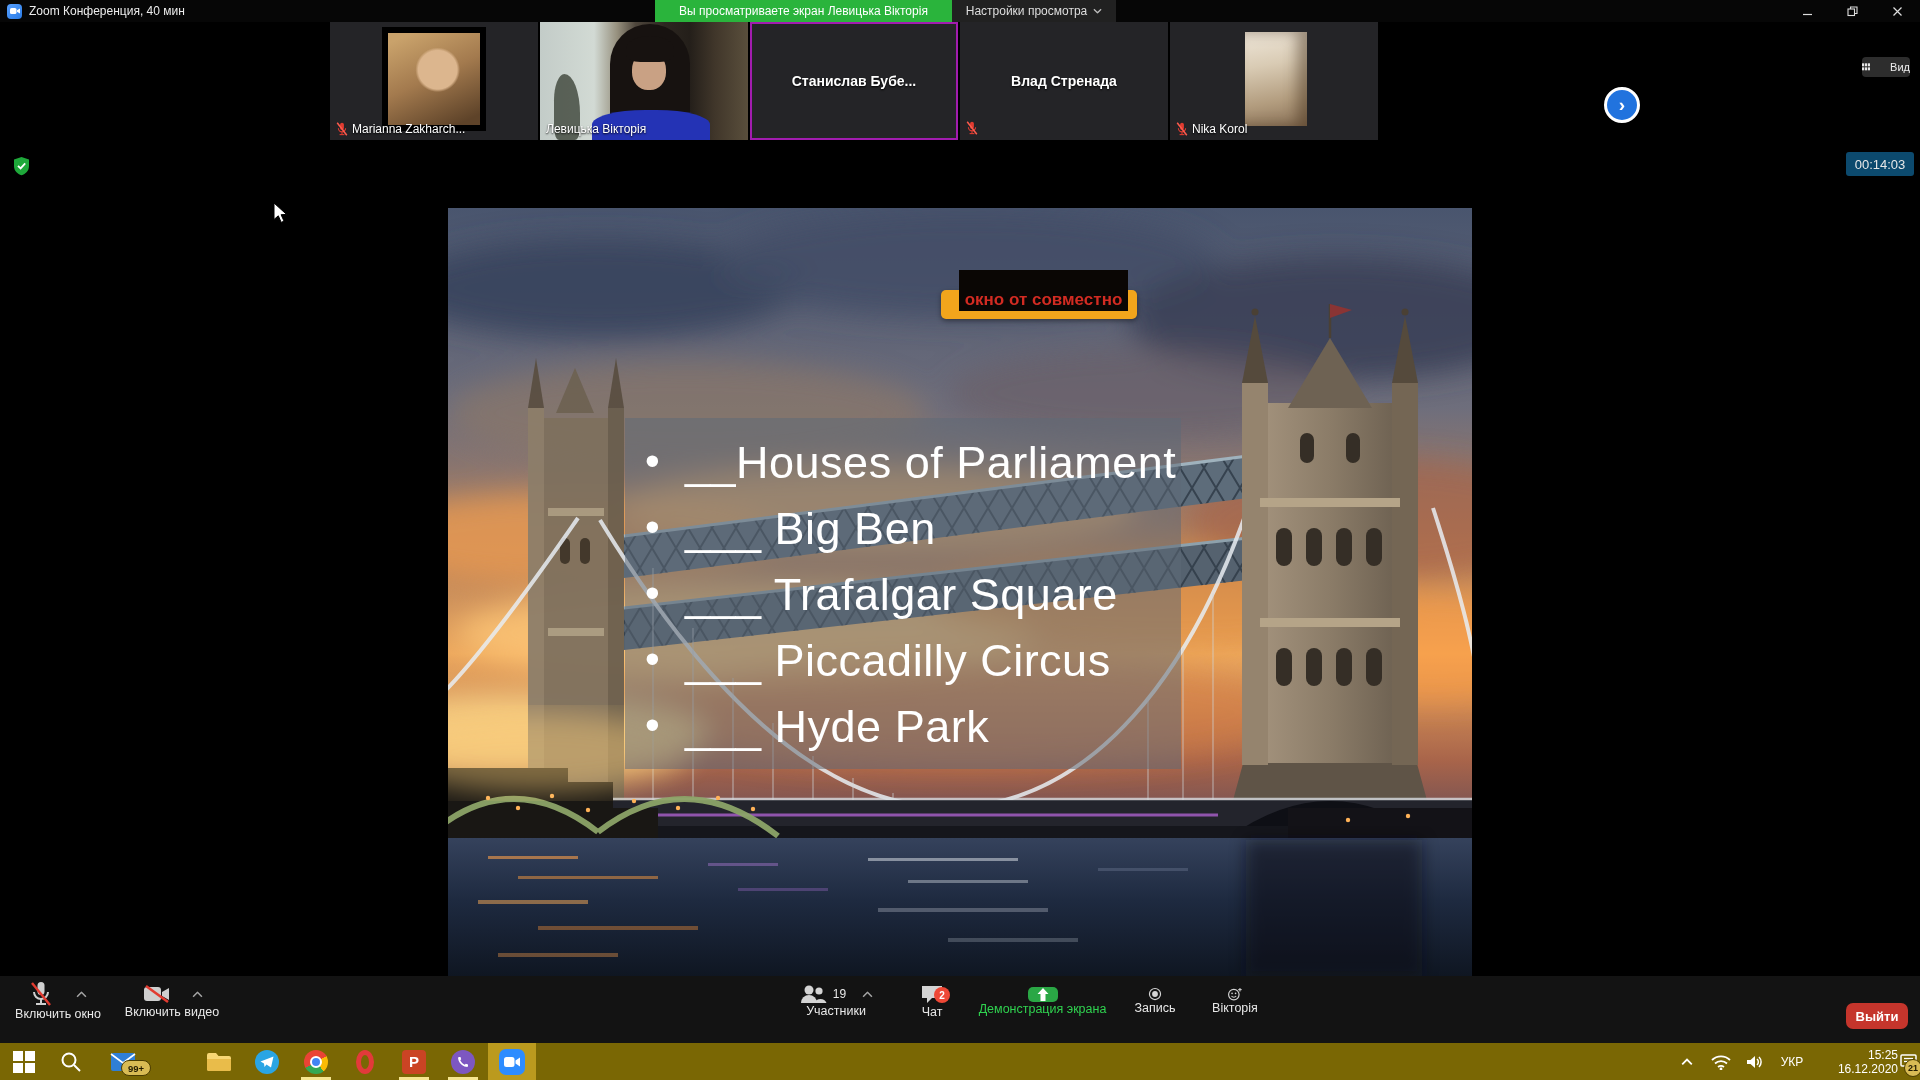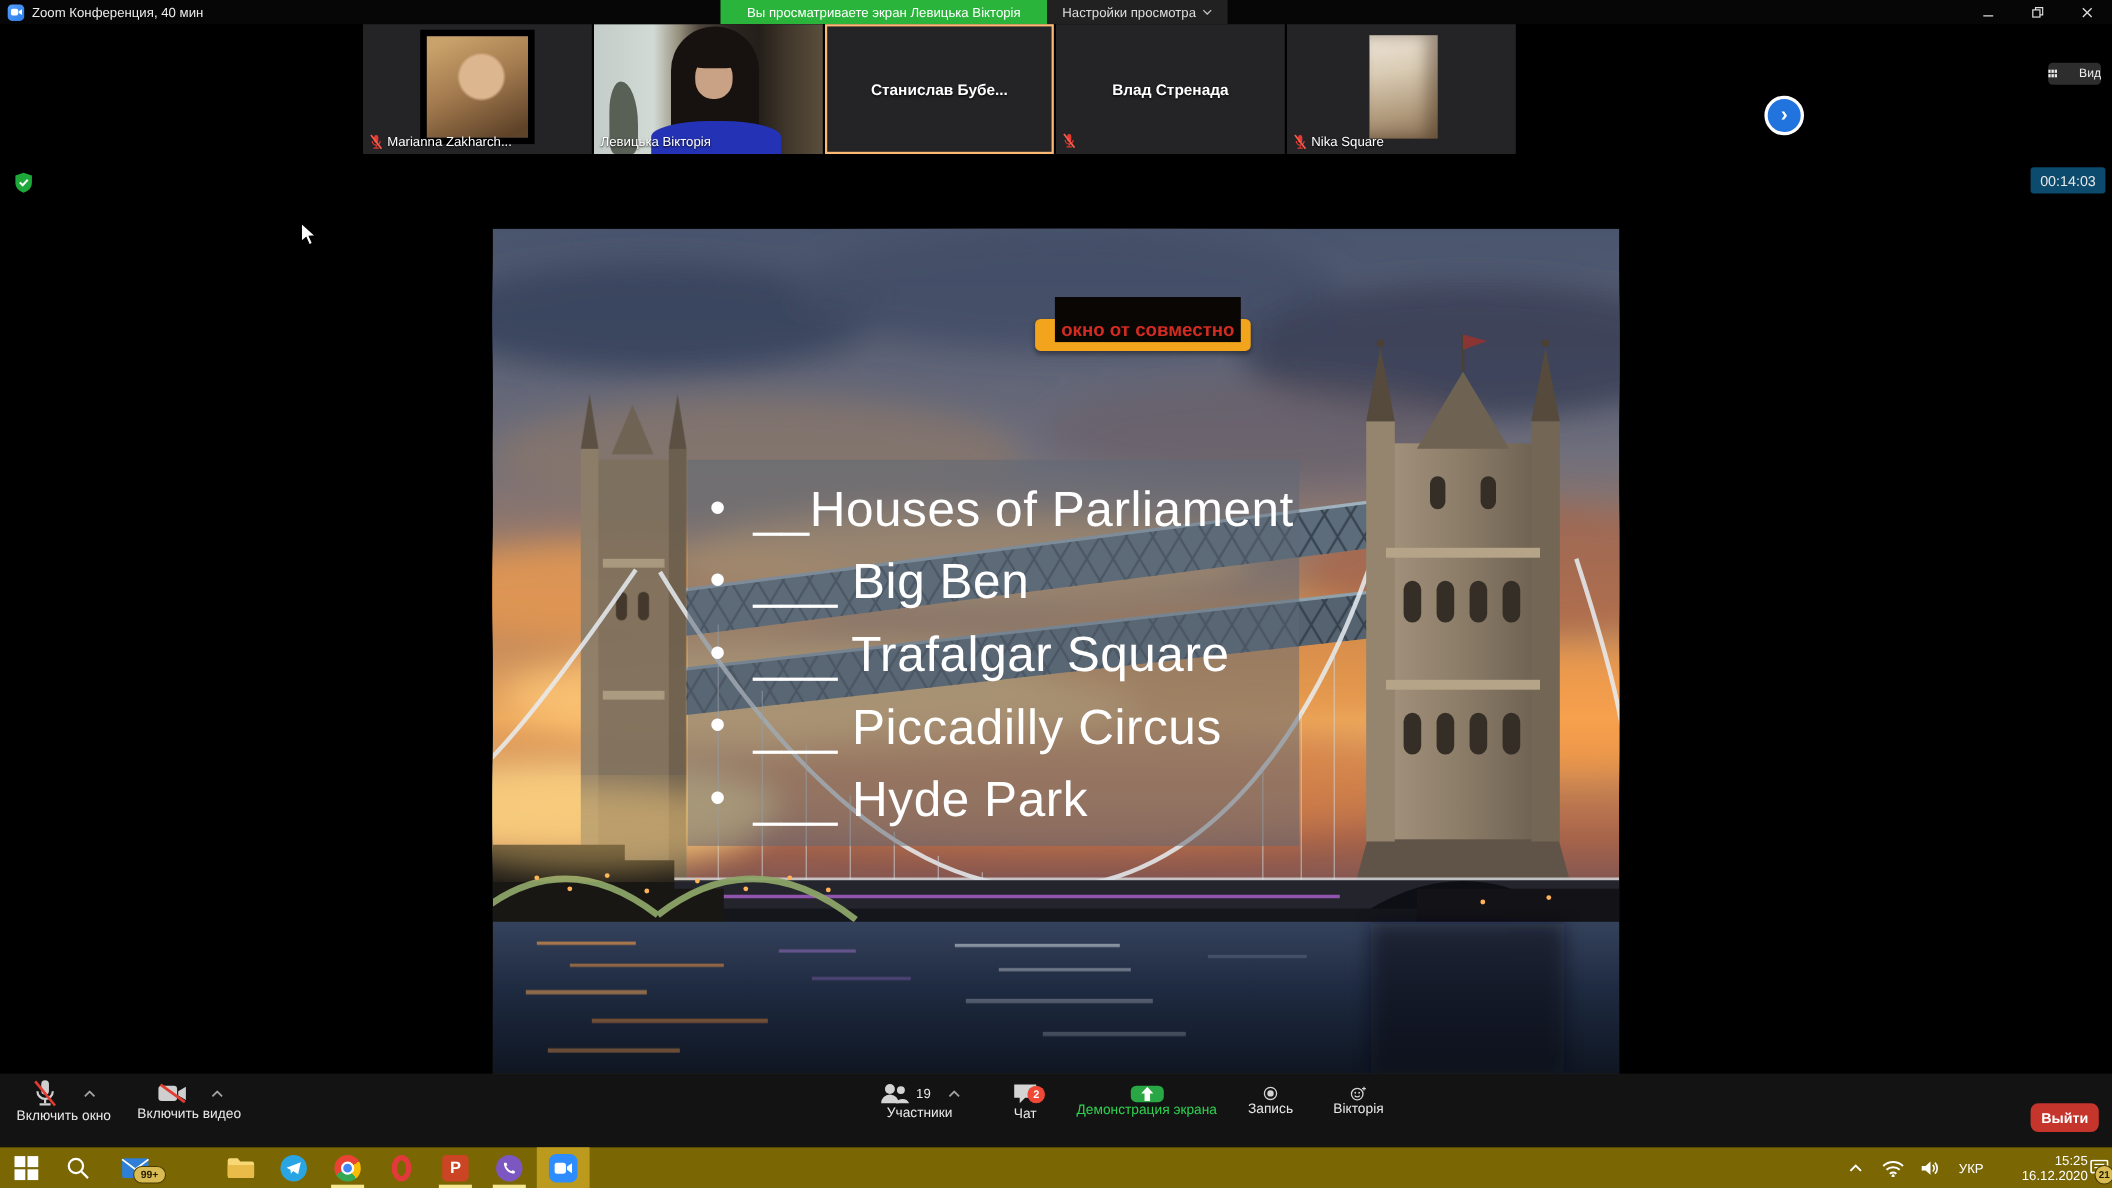--- a/index.html
+++ b/index.html
@@ -16,21 +16,21 @@
                 color:#fff;font-size:12px;display:flex;align-items:center;justify-content:center;}
   .view-settings{position:absolute;left:952px;top:0;width:164px;height:22px;background:#212121;
                  color:#dedede;font-size:12px;display:flex;align-items:center;justify-content:center;gap:6px;}
   .win-controls{position:absolute;right:0;top:0;height:22px;display:flex;}
   .win-btn{width:45px;height:22px;display:flex;align-items:center;justify-content:center;}
 
   
   .strip{position:absolute;left:0;top:22px;width:1920px;height:118px;background:#000;}
   .tiles{position:absolute;left:330px;top:0;height:118px;display:flex;gap:2px;}
   .tile{position:relative;width:208px;height:118px;background:#242427;box-sizing:border-box;flex:none;overflow:hidden;}
-  .tile.active{border:2px solid #fdba74;}
+  .tile.active{border:2px solid #a21caf;}
   .name-badge{position:absolute;left:6px;bottom:4px;display:flex;align-items:center;gap:4px;
               color:#fff;font-size:12px;text-shadow:0 1px 2px rgba(0,0,0,.95);white-space:nowrap;z-index:3;}
   .center-name{position:absolute;inset:0;display:flex;align-items:center;justify-content:center;
                color:#fff;font-size:14px;font-weight:600;text-shadow:0 1px 2px #000;}
   .photo-marianna{position:absolute;left:58px;top:11px;width:92px;height:92px;background:
       radial-gradient(circle at 54% 40%, #dcb68e 0 26%, rgba(0,0,0,0) 30%),
       linear-gradient(155deg,#c9a26b 8%,#a37a4e 48%,#5e4329 92%);
       box-shadow:0 0 0 6px #000;}
   .photo-nika{position:absolute;left:75px;top:10px;width:62px;height:94px;background:
       linear-gradient(170deg,#efe7da 0%,#d9cbb4 35%,#b29c7e 72%,#8a7258 100%);
@@ -205,21 +205,21 @@
           </svg>
       </div>
 
 
       <div class="tile">
         <div class="photo-nika"></div>
         <div class="name-badge">
           <svg class="mic-off" width="12" height="14">
               <use href="#sym-mic-off"></use>
             </svg>
-          <span>Nika Square</span>
+          <span>Nika Korol</span>
         </div>
       </div>
     </div>
 
     <div class="next-arrow">
       <span>›</span>
     </div>
 
     <div class="view-btn">
       <svg width="11" height="10" viewBox="0 0 11 10">

